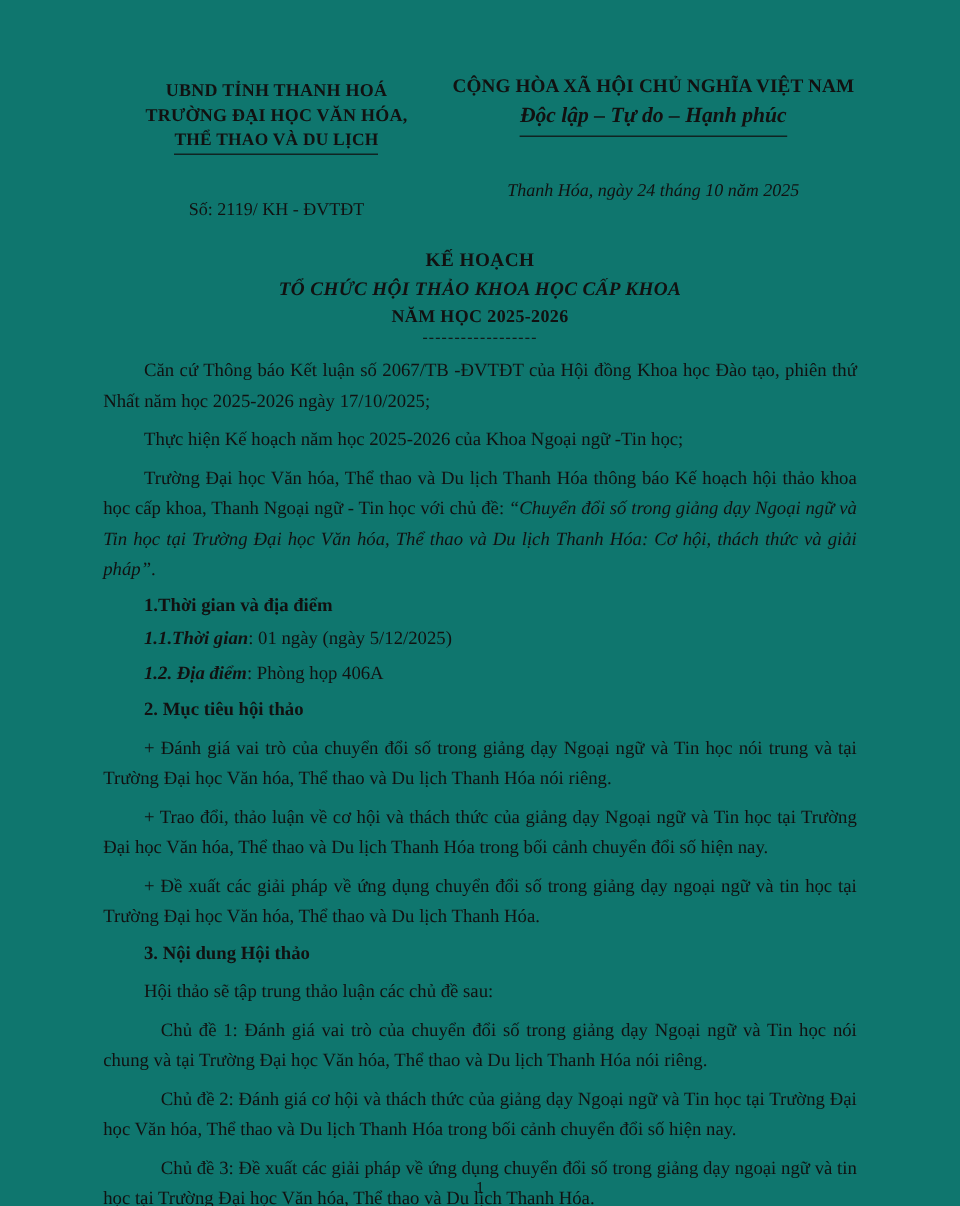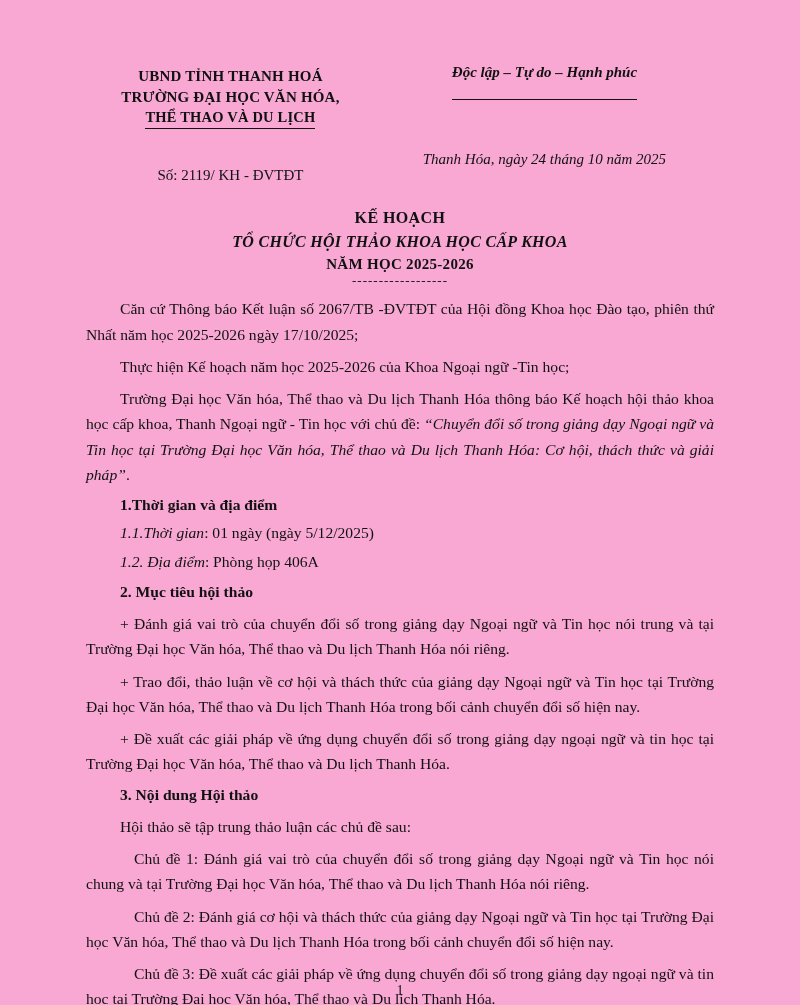--- a/index.html
+++ b/index.html
@@ -6,21 +6,21 @@
     margin: 0;
     padding: 0;
     background: #f0eeec;
   }
   body {
     font-family: "Liberation Serif", serif;
   }
   .page {
     width: 800px;
     height: 1005px;
-    background: #f9a8d4;
+    background: #0f766e;
     position: relative;
     box-sizing: border-box;
     padding: 62px 86px 0 86px;
     overflow: hidden;
     color: #111;
   }
   .header {
     display: flex;
     flex-direction: row;
     align-items: flex-start;
@@ -50,27 +50,27 @@
     border-bottom: 1.3px solid #111;
     padding-bottom: 1px;
   }
   .nation-line {
     font-size: 16px;
     font-weight: bold;
     line-height: 1.4;
     letter-spacing: 0.1px;
   }
   .motto {
-    font-size: 15px;
+    font-size: 18px;
     font-weight: bold;
     font-style: italic;
     margin-top: 2px;
     display: inline-block;
     border-bottom: 1.3px solid #111;
-    padding-bottom: 18px;
+    padding-bottom: 6px;
   }
   .doc-number {
     text-align: center;
     font-size: 15px;
     margin-top: 38px;
     width: 46%;
   }
   .date-line {
     font-size: 15px;
     font-style: italic;
@@ -124,21 +124,21 @@
   .indent {
     text-indent: 34px;
   }
   .indent-lg {
     text-indent: 48px;
   }
   .italic {
     font-style: italic;
   }
   .bold-italic {
-    font-weight: normal;
+    font-weight: bold;
     font-style: italic;
   }
   .heading-num {
     font-size: 15.6px;
     font-weight: bold;
     line-height: 1.62;
     text-indent: 34px;
     margin-top: 5px;
   }
   .sub-heading {
@@ -163,20 +163,21 @@
 
   <div class="header">
     <div class="header-left">
       <div class="org-line">UBND TỈNH THANH HOÁ</div>
       <div class="org-line">TRƯỜNG ĐẠI HỌC VĂN HÓA,</div>
       <div class="org-line small">
         <span class="underline-box">THỂ THAO VÀ DU LỊCH</span>
       </div>
     </div>
     <div class="header-right">
+      <div class="nation-line">CỘNG HÒA XÃ HỘI CHỦ NGHĨA VIỆT NAM</div>
       <div class="motto">Độc lập – Tự do – Hạnh phúc</div>
     </div>
   </div>
 
   <div class="row-under">
     <div class="doc-number">Số: 2119/ KH - ĐVTĐT</div>
     <div class="date-line">Thanh Hóa, ngày 24 tháng 10 năm 2025</div>
   </div>
 
   <div class="title-block">

